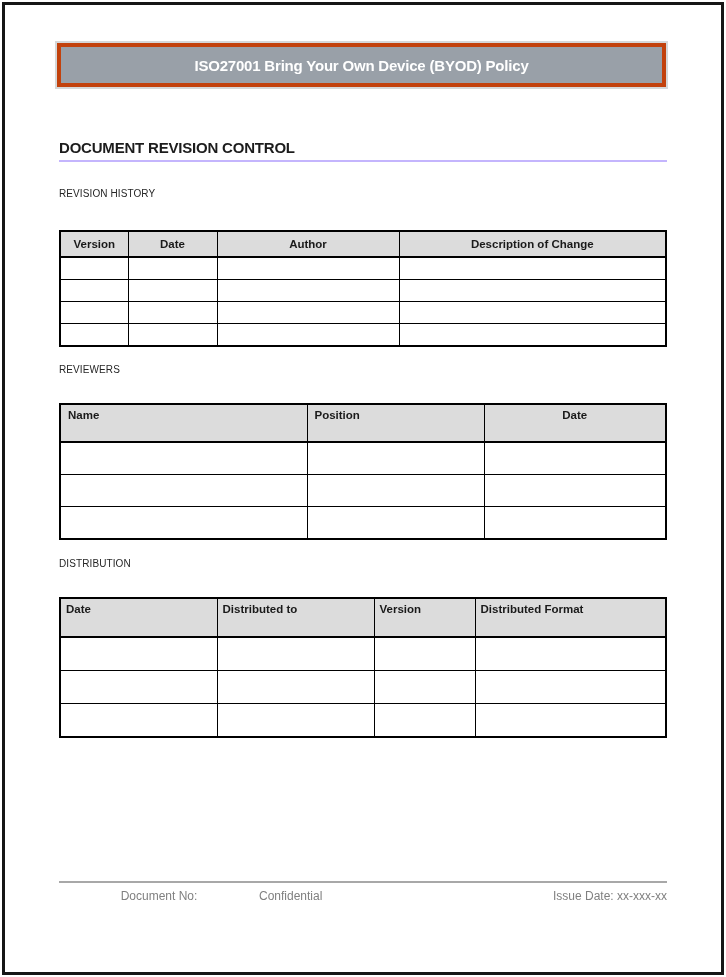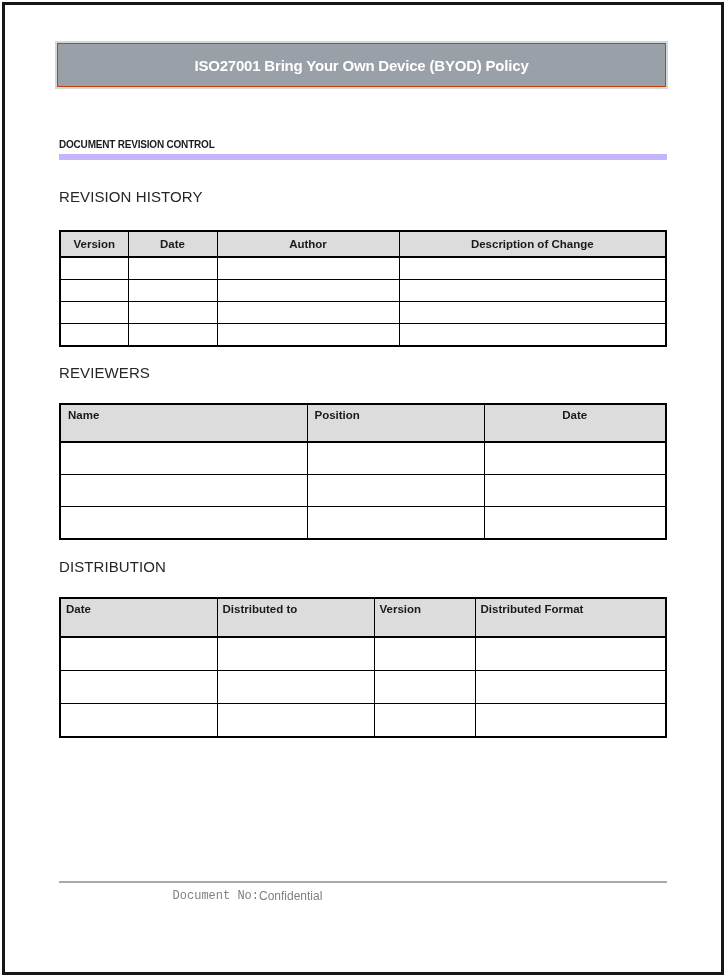--- a/index.html
+++ b/index.html
@@ -13,40 +13,40 @@
   }
   .page-border{
     position:absolute;inset:2px;
     border:3px solid #161616;
     pointer-events:none;
   }
   
   .banner{
     position:absolute;left:57px;top:43px;width:609px;height:44px;
     background:var(--banner-bg,#99a0a8);
-    border:1px solid #c2410c;
+    border:4px solid #c2410c;
     box-shadow:0 0 0 2px #d6d7d8;
     box-sizing:border-box;
     display:flex;align-items:center;justify-content:center;
   }
   .banner-title{
     color:var(--banner-text,#ffffff);
     font-size:15px;font-weight:bold;letter-spacing:-0.2px;
   }
   
   .heading{
     position:absolute;left:59px;top:139px;width:608px;
-    font-size:10px;font-weight:bold;letter-spacing:-0.2px;
+    font-size:15px;font-weight:bold;letter-spacing:-0.2px;
     padding-bottom:4px;
-    border-bottom:6px solid #c4b5fd;
+    border-bottom:2px solid #c4b5fd;
   }
   
   .section-label{
     position:absolute;left:59px;
-    font-size:15px;color:#262626;letter-spacing:0.1px;
+    font-size:10px;color:#262626;letter-spacing:0.1px;
   }
   .label-revision{top:188px;}
   .label-reviewers{top:364px;text-align:center;}
   .label-distribution{top:558px;}
   
   table{
     position:absolute;left:59px;
     border-collapse:collapse;
     width:606px;table-layout:fixed;
     background:#f97316;
@@ -73,21 +73,21 @@
   .footer-rule{
     position:absolute;left:59px;top:881px;width:608px;
     border-top:2px solid #a8a8a8;
   }
   .footer{
     position:absolute;left:59px;top:888px;width:608px;
     display:flex;justify-content:space-between;
     font-size:12px;color:var(--footer-text,#808080);
     line-height:16px;
   }
-  .footer-left{text-align:right;width:200px;font-family:Liberation Mono, monospace;}
+  .footer-left{text-align:center;width:200px;}
   .footer-center{text-align:left;flex:1;}
   .footer-right{text-align:right;width:200px;}
 </style>
 </head>
 <body>
 
 <div class="page">
   <div class="page-border"></div>
 
   <div class="banner">
@@ -215,15 +215,16 @@
   </table>
 
   <div class="footer-rule"></div>
 
   <div class="footer">
     <div class="footer-left">
       <div>Document No:</div>
     </div>
     <div class="footer-center">Confidential</div>
     <div class="footer-right">
+      <div>Issue Date: xx-xxx-xx</div>
     </div>
   </div>
 </div>
 
 </body></html>

